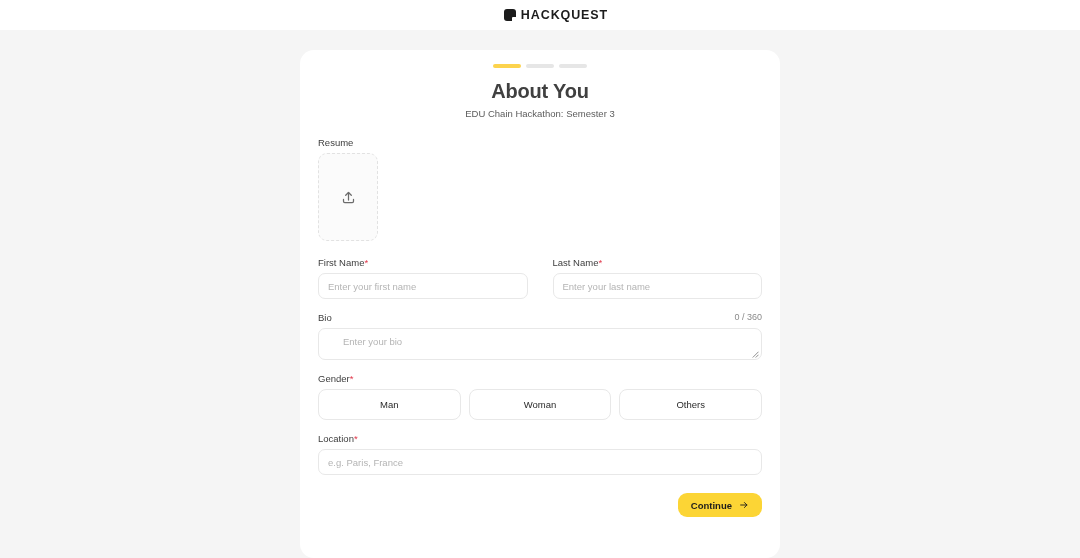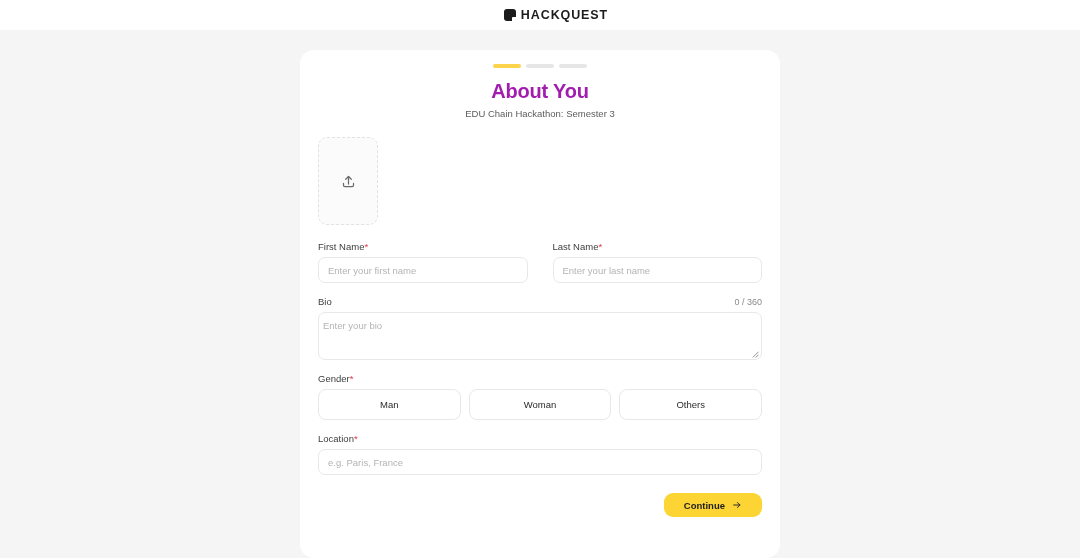--- a/index.html
+++ b/index.html
@@ -68,21 +68,21 @@
     border-radius: 3px;
     background: #e6e6e6;
   }
   .progress-seg.active { background: #fcd34d; }
 
   
   .title {
     text-align: center;
     font-size: 20px;
     font-weight: 800;
-    color: #a21caf;
+    color: #404040;
     letter-spacing: -0.2px;
     line-height: 1.25;
   }
   .subtitle {
     text-align: center;
     font-size: 9.5px;
     color: #5c5c5c;
     margin-top: 4px;
     margin-bottom: 18px;
   }
@@ -90,21 +90,21 @@
   
   .field-label {
     font-size: 9.5px;
     color: #3d3d3d;
     margin-bottom: 5px;
     display: block;
   }
   .req { color: #e0374a; }
   .label-row {
     display: flex;
-    align-items: center;
+    align-items: flex-start;
     justify-content: space-between;
     margin-bottom: 5px;
   }
   .label-row .field-label { margin-bottom: 0; }
   .counter { font-size: 9px; color: #8a8a8a; }
 
   
   .resume-block { margin-bottom: 16px; }
   .upload-box {
     width: 60px; height: 88px;
@@ -132,28 +132,28 @@
     color: #2a2a2a;
     padding: 12px 9px;
     outline: none;
   }
   .input::placeholder { color: #b4b4b4; }
 
   .bio-block { margin-bottom: 13px; }
   .textarea-wrap { position: relative; }
   .textarea {
     width: 100%;
-    height: 48px;
+    height: 32px;
     border: 1px solid #e8e8e8;
     border-radius: 7px;
     background: #ffffff;
     font-family: "Liberation Sans", sans-serif;
     font-size: 9.5px;
     color: #2a2a2a;
-    padding: 7px 4px;
+    padding: 7px 24px;
     outline: none;
     resize: none;
     display: block;
   }
   .textarea::placeholder { color: #b4b4b4; }
   .resize-handle {
     position: absolute;
     right: 3px; bottom: 2px;
     width: 9px; height: 9px;
     pointer-events: none;
@@ -180,21 +180,21 @@
   
   .actions { display: flex; justify-content: flex-end; }
   .continue-btn {
     display: inline-flex;
     align-items: center;
     gap: 7px;
     background: #fcd535;
     border: none;
     border-radius: 9px;
     height: 24px;
-    padding: 0 20px;
+    padding: 0 13px;
     font-family: "Liberation Sans", sans-serif;
     font-size: 9.5px;
     font-weight: 600;
     color: #1c1c1c;
     cursor: pointer;
   }
   .arrow-icon { width: 10px; height: 10px; display: block; }
 </style>
 </head>
 <body>
@@ -212,20 +212,21 @@
     <div class="progress">
       <span class="progress-seg active"></span>
       <span class="progress-seg"></span>
       <span class="progress-seg"></span>
     </div>
 
     <div class="title">About You</div>
     <div class="subtitle">EDU Chain Hackathon: Semester 3</div>
 
     <div class="resume-block">
+      <span class="field-label">Resume</span>
       <div class="upload-box">
         <svg class="upload-icon" viewBox="0 0 24 24" fill="none" stroke="#6b6b6b" stroke-width="2" stroke-linecap="round" stroke-linejoin="round">
           <path d="M12 16V4"></path>
           <path d="M7.5 8.5 12 4l4.5 4.5"></path>
           <path d="M4 15v3a2 2 0 0 0 2 2h12a2 2 0 0 0 2-2v-3"></path>
         </svg>
       </div>
     </div>
 
     <div class="row">

